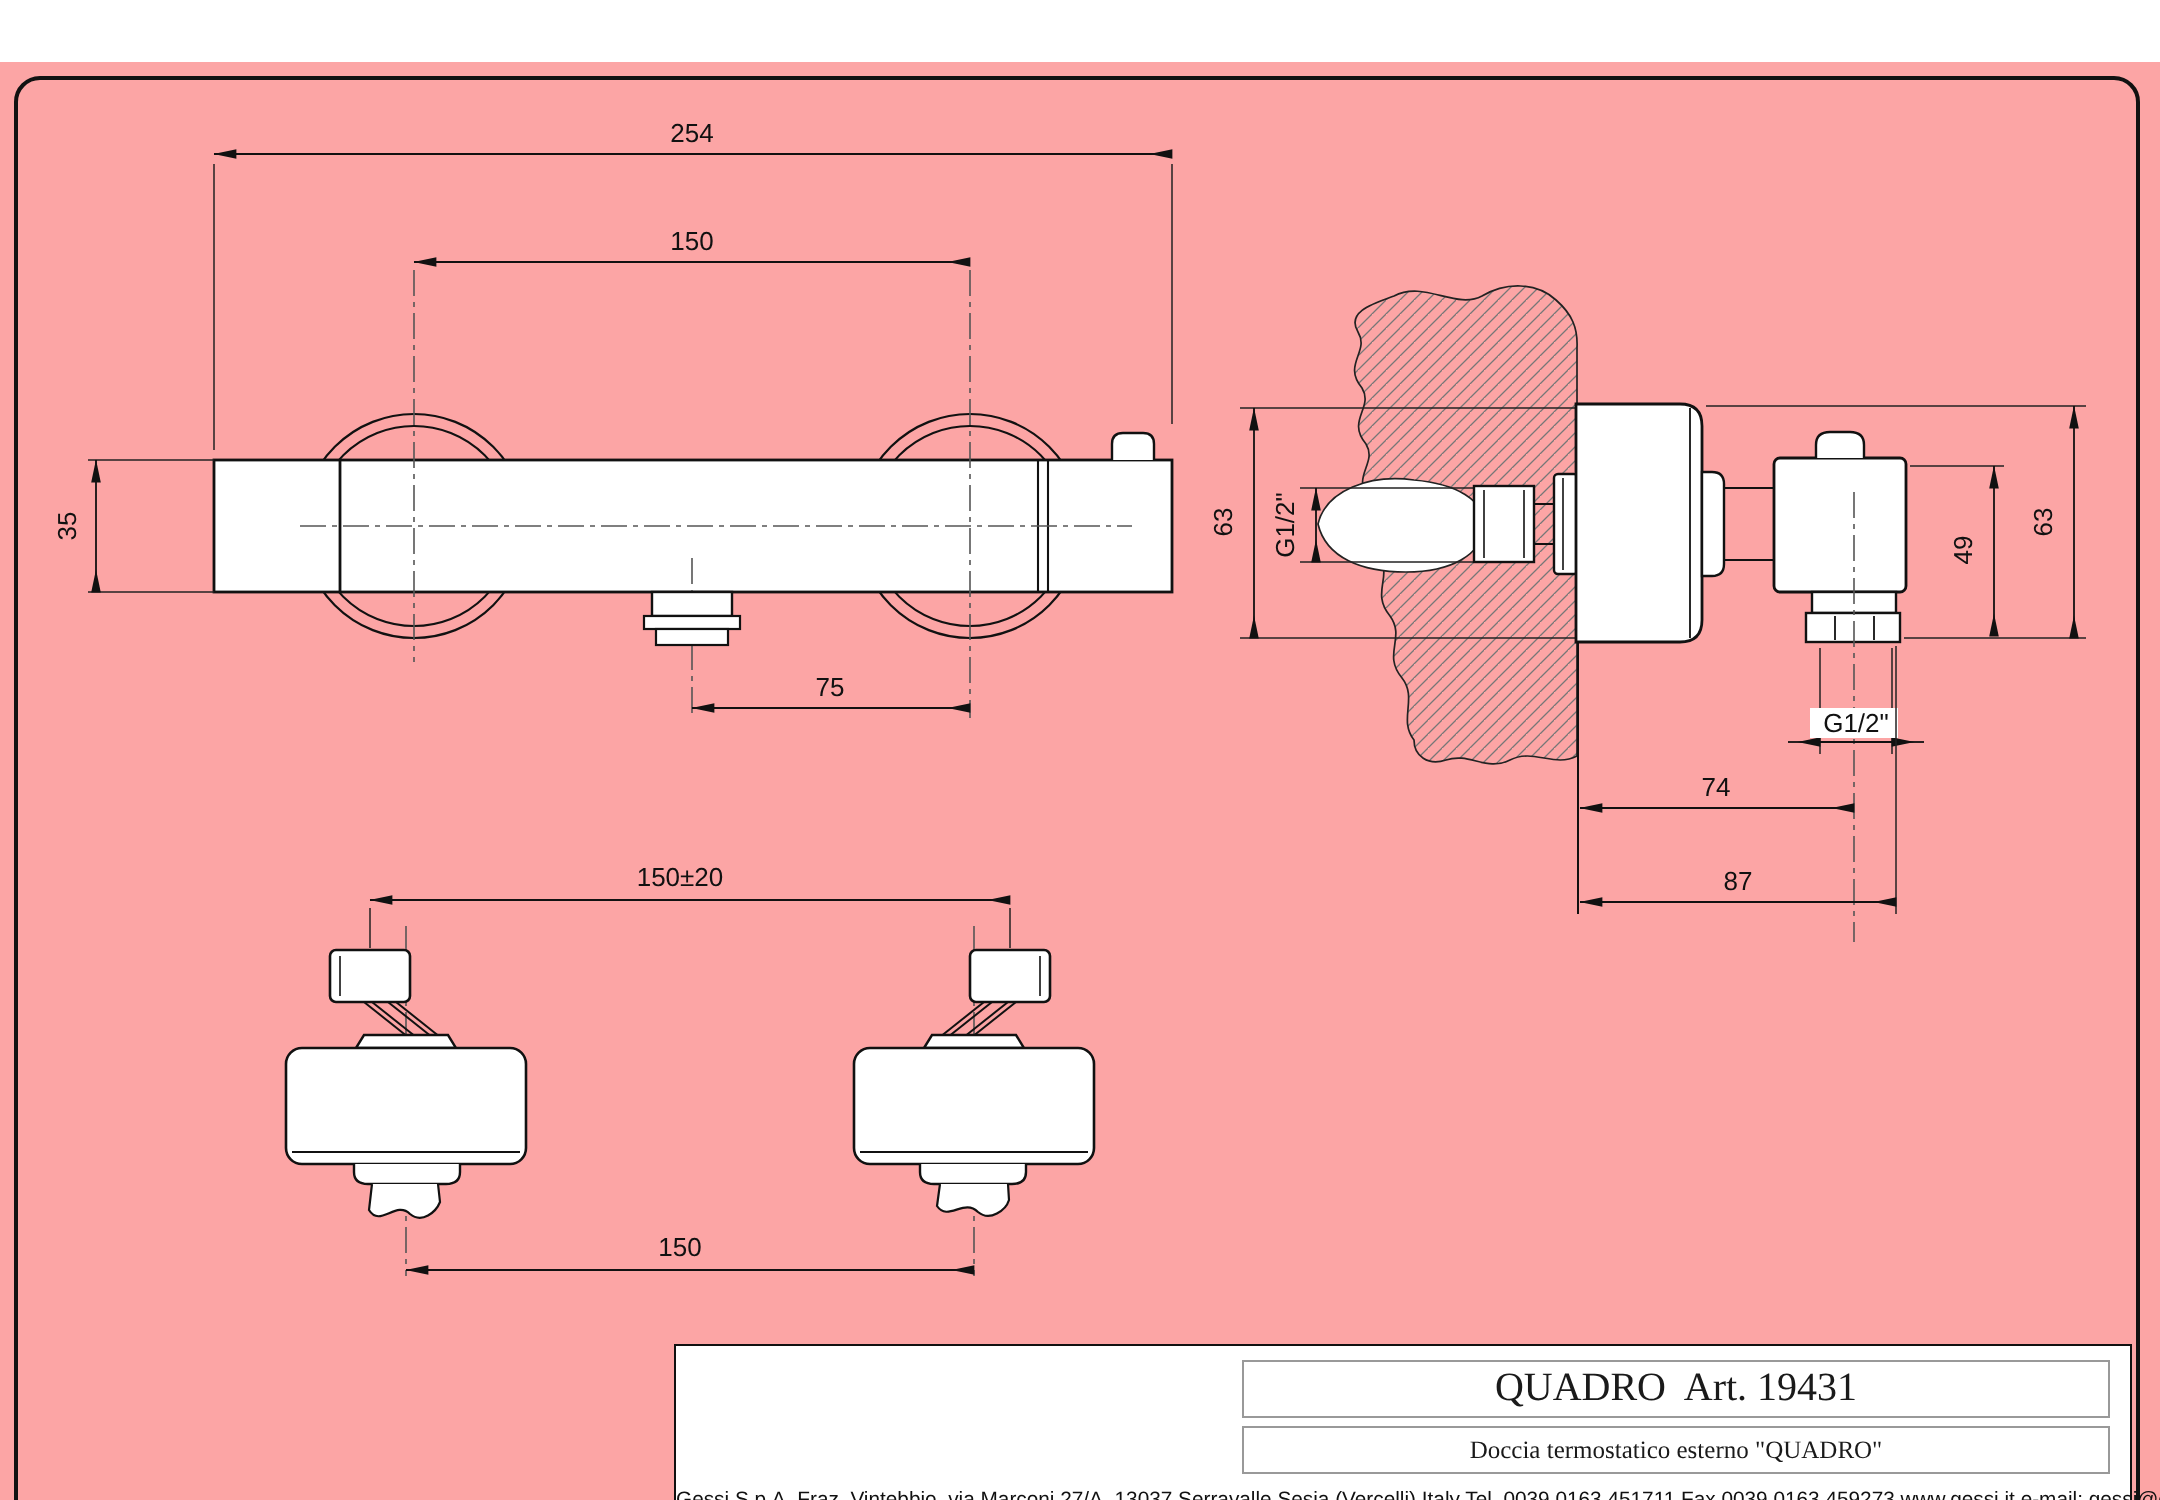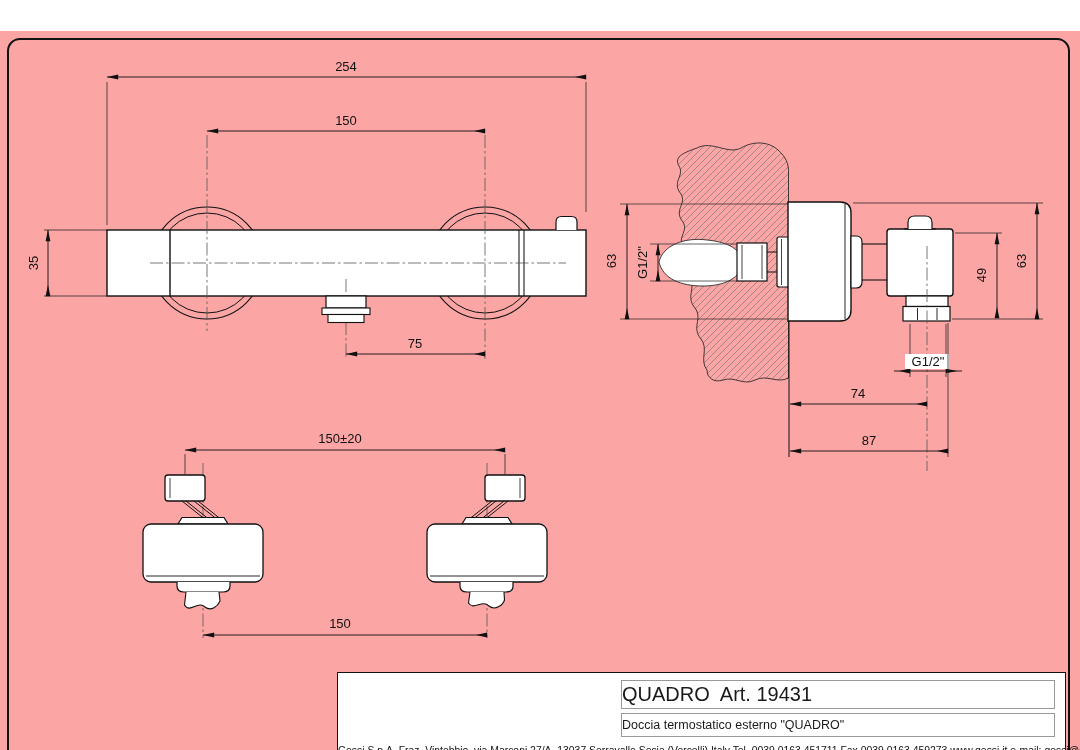--- a/index.html
+++ b/index.html
@@ -11,21 +11,21 @@
   .dim{font-family:"Liberation Sans",sans-serif;font-size:13px;fill:#111;}
   
   .tb{position:absolute;left:337px;top:641px;width:729px;height:101px;background:#fff;
       border:1.7px solid #111;box-sizing:border-box;}
   .tb-logo{position:absolute;left:14px;top:8px;height:57px;display:flex;align-items:stretch;}
   .tb-logo-text{width:184px;background:#000;color:#fff;font-weight:700;font-size:43px;
       line-height:56px;text-align:right;padding-right:5px;box-sizing:border-box;
       letter-spacing:0px;transform:scaleY(1.04);}
   .tb-logo-q{margin-left:3px;width:78px;height:57px;position:relative;}
   .tb-box{position:absolute;left:283px;width:434px;border:1px solid #999;box-sizing:border-box;
-      display:flex;align-items:center;justify-content:flex-start;background:#fff;}
+      display:flex;align-items:center;justify-content:center;background:#fff;font-family:Liberation Serif, serif;}
   .tb-box1{top:7px;height:29px;font-size:20px;color:#1a1a1a;white-space:pre;}
   .tb-box2{top:40px;height:24px;font-size:12.5px;color:#1a1a1a;}
   .tb-addr{position:absolute;left:0;top:72px;width:100%;text-align:center;font-size:10.4px;
       color:#111;white-space:nowrap;}
   .tb-copy{position:absolute;left:0;top:86px;width:100%;text-align:center;font-size:10.6px;
       color:#111;}
 </style>
 </head>
 <body>
 

